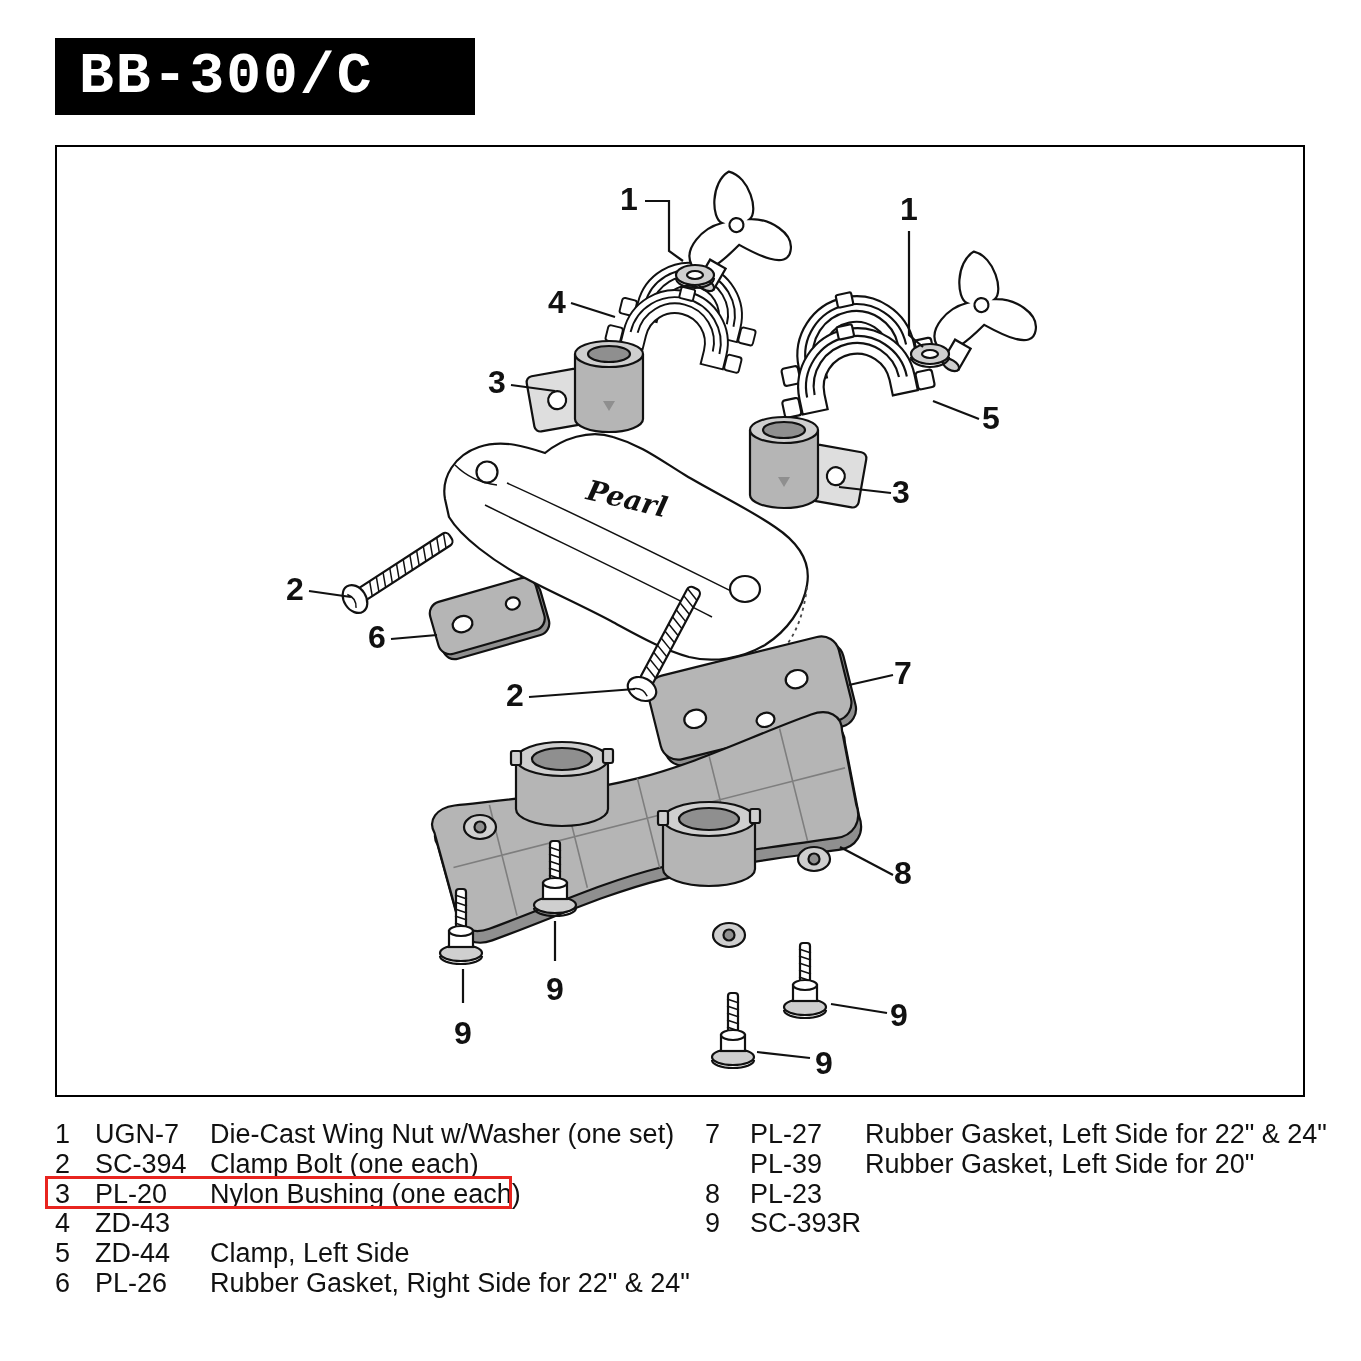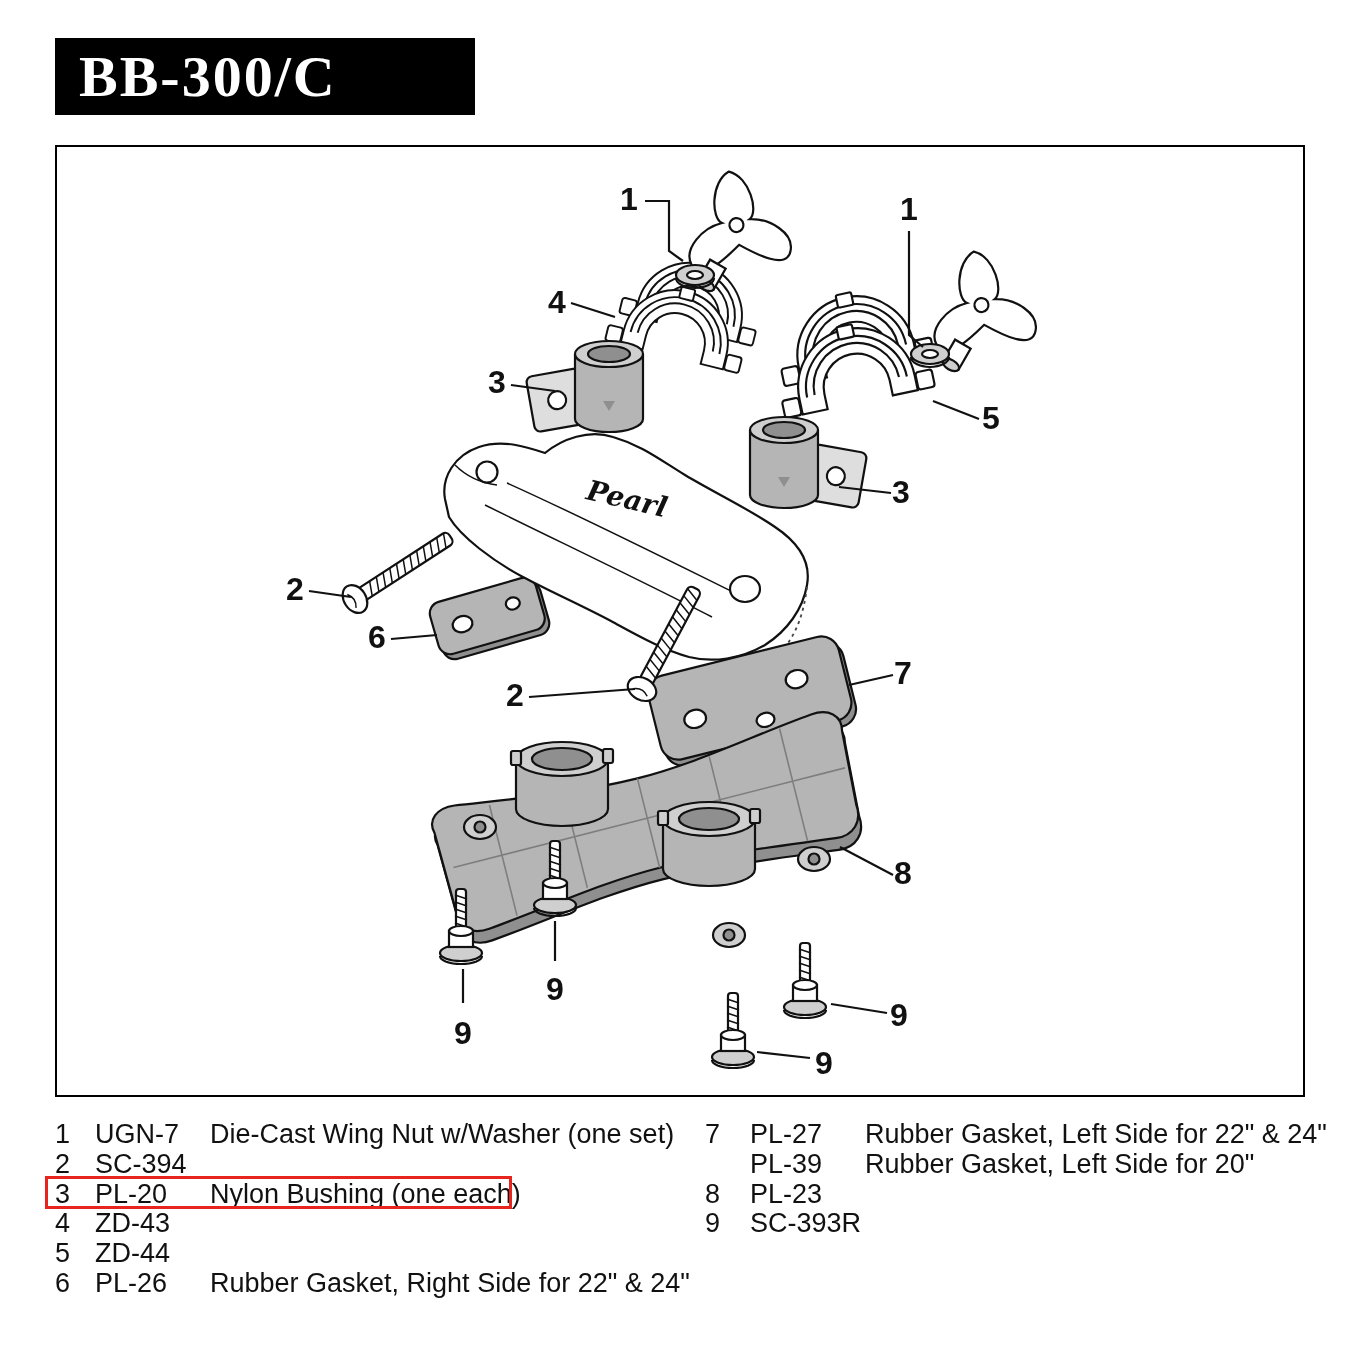--- a/index.html
+++ b/index.html
@@ -1,18 +1,18 @@
 <!DOCTYPE html>
 <html><head>
 <meta charset="utf-8">
 <style>
   html,body{margin:0;padding:0;background:#fff;}
   .canvas{position:relative;width:1361px;height:1361px;background:#fff;font-family:"Liberation Sans",sans-serif;color:#111;overflow:hidden;}
   .banner{position:absolute;left:55px;top:38px;width:420px;height:77px;background:#000;color:#fff;display:flex;align-items:center;padding-left:24px;box-sizing:border-box;}
-  .banner h1{margin:0;font-size:58px;font-weight:bold;letter-spacing:2px;font-family:Liberation Serif, serif;}
+  .banner h1{margin:0;font-size:58px;font-weight:bold;letter-spacing:2px;font-family:Liberation Mono, monospace;}
   .diagram-box{position:absolute;left:55px;top:145px;width:1250px;height:952px;border:2px solid #000;box-sizing:border-box;background:#fff;}
   .diagram-box svg{position:absolute;left:0;top:0;}
   
   .s{stroke:#111;stroke-width:2.2;}
   .thin{stroke:#111;stroke-width:1.5;fill:none;}
   .f-white{fill:#fff;} .f-lt{fill:#cfcfcf;} .f-md{fill:#b5b5b5;} .f-dk{fill:#8f8f8f;} .f-none{fill:none;}
   .rib{stroke:#7e7e7e;stroke-width:1.6;fill:none;}
   .leader{stroke:#111;stroke-width:2.2;fill:none;}
   .callout{font-family:"Liberation Sans",sans-serif;font-size:32px;font-weight:bold;fill:#111;text-anchor:middle;}
   .logo{font-family:"DejaVu Serif",serif;font-style:italic;font-weight:bold;font-size:28px;fill:#111;}
@@ -222,33 +222,35 @@
   <div class="plist">
     <div class="pcol pcol-left">
       <div class="prow">
           <span class="pnum">1</span>
           <span class="pcode">UGN-7</span>
           <span class="pdesc">Die-Cast Wing Nut w/Washer (one set)</span>
         </div>
       <div class="prow">
           <span class="pnum">2</span>
           <span class="pcode">SC-394</span>
+          <span class="pdesc">Clamp Bolt (one each)</span>
         </div>
       <div class="prow">
           <span class="pnum">3</span>
           <span class="pcode">PL-20</span>
           <span class="pdesc">Nylon Bushing (one each)</span>
         </div>
       <div class="prow">
           <span class="pnum">4</span>
           <span class="pcode">ZD-43</span>
         </div>
       <div class="prow">
           <span class="pnum">5</span>
           <span class="pcode">ZD-44</span>
+          <span class="pdesc">Clamp, Left Side</span>
         </div>
       <div class="prow">
           <span class="pnum">6</span>
           <span class="pcode">PL-26</span>
           <span class="pdesc">Rubber Gasket, Right Side for 22" &amp; 24"</span>
         </div>
     </div>
     <div class="pcol pcol-right">
       <div class="prow">
           <span class="pnum">7</span>

